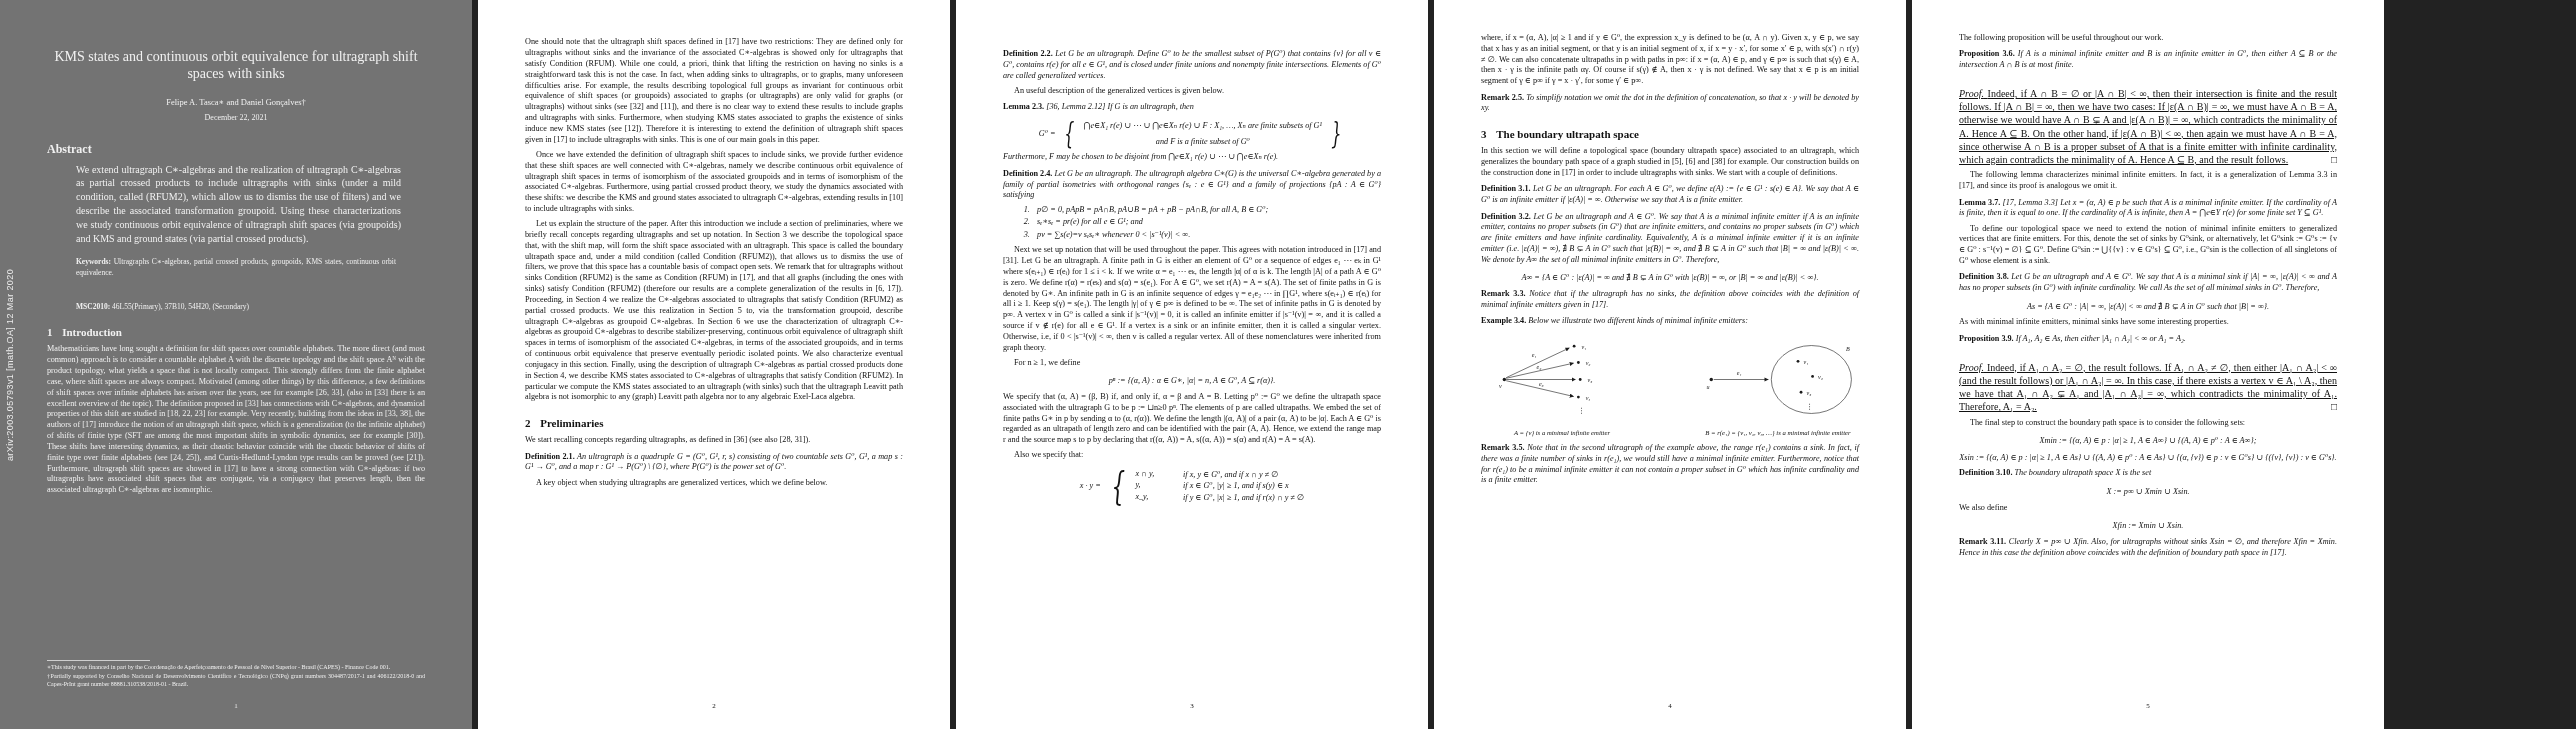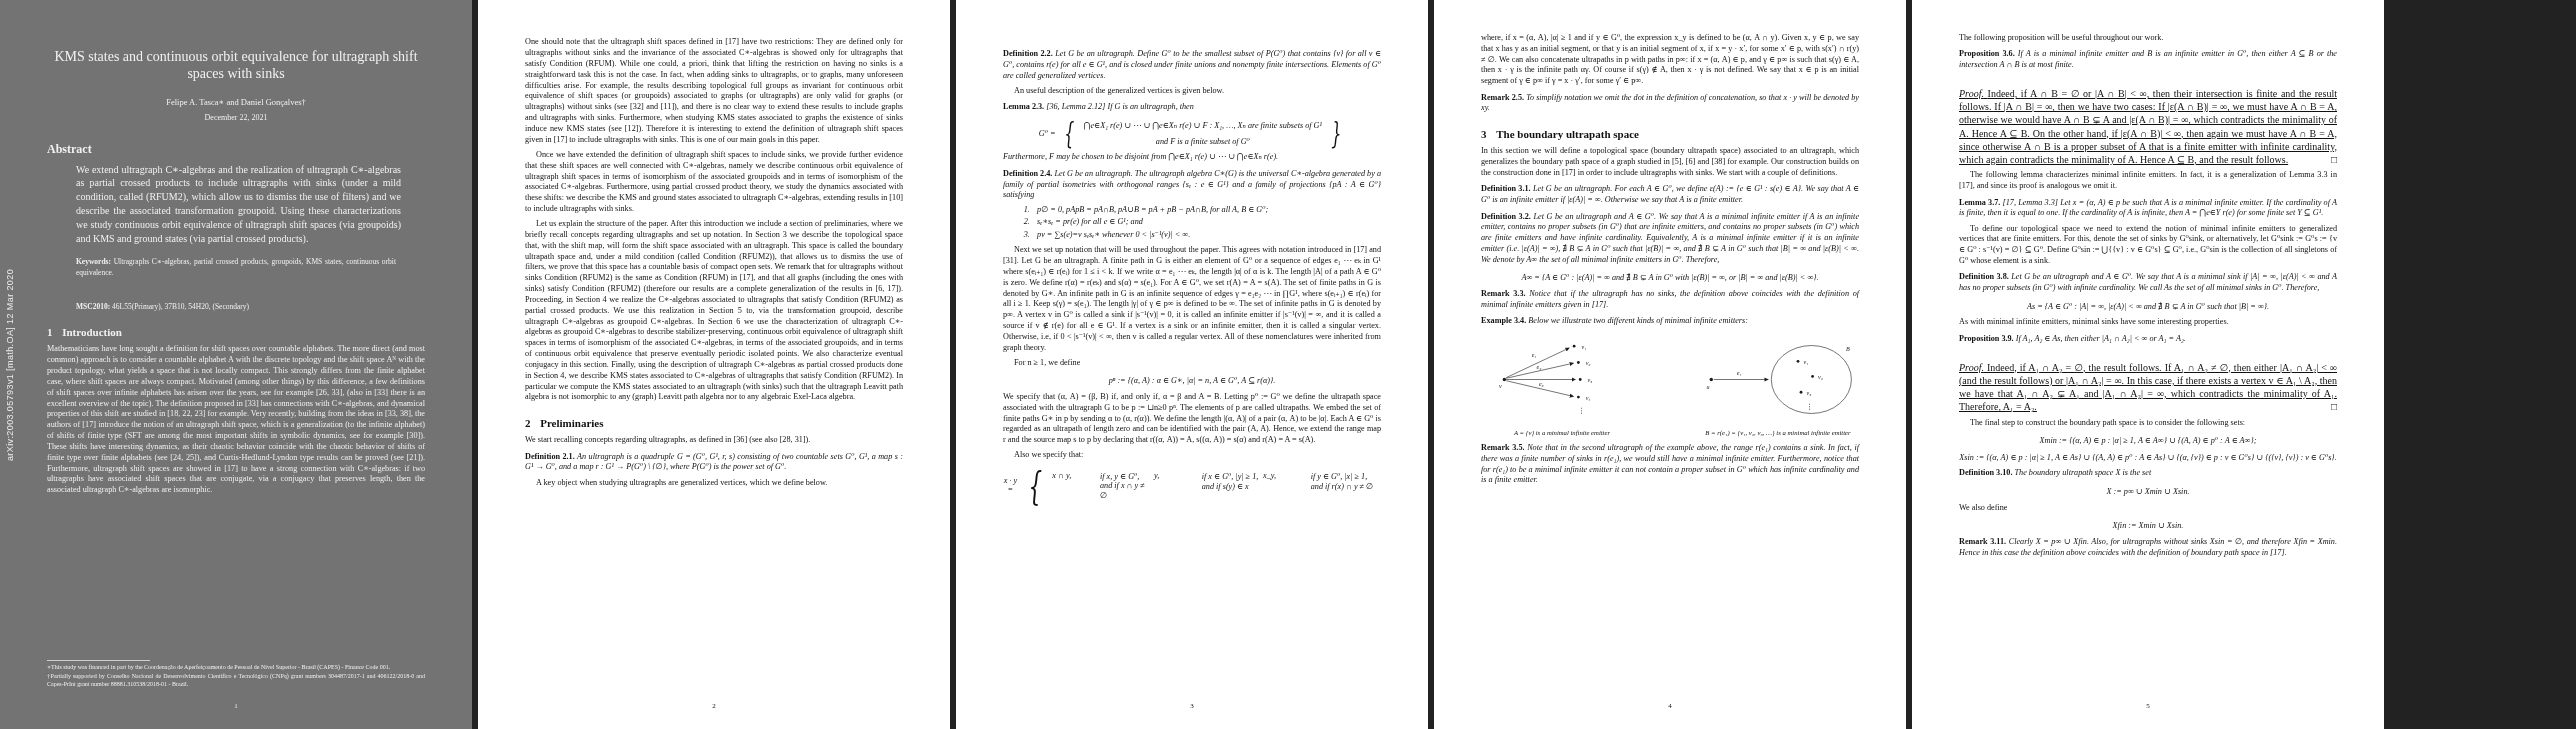--- a/index.html
+++ b/index.html
@@ -33,21 +33,21 @@
   .proof { margin-top:16px; font-size:10px; line-height:1.32; text-align:justify;text-decoration:underline; }
   .proof .plbl { font-style:italic; }
   .qed { float:right; }
 
   .display { margin:6.7px 0; text-align:center; font-size:8.2px; font-style:italic; }
   .eqrow { display:flex; justify-content:center; align-items:center; gap:4.9px; font-style:italic; }
   .stack { display:flex; flex-direction:column; gap:6px; text-align:center; }
   .bigbrace { display:inline-block; font-family:"DejaVu Serif",serif; font-weight:300; line-height:.9; transform:scaleX(.55); }
   .bigbrace.b2 { font-size:29px; }
   .bigbrace.b3 { font-size:39px; }
-  .cases-col { display:flex; gap:1.8px; text-align:left; }
+  .cases-col { display:flex; flex-direction:column; gap:1.8px; text-align:left; }
   .crow { display:flex; gap:9.7px; }
   .cval { min-width:38px; }
 
   .thmlist { margin:3.6px 0 2.4px 20.7px; font-size:8.2px; font-style:italic; line-height:1.32; }
   .li { display:flex; margin-top:1.8px; }
   .lin { width:13.4px; flex:none; }
 
   .footnotes { position:absolute; left:47px; right:47px; bottom:40px; }
   .fnrule { width:103px; border-top:0.6px solid #cfcfcf; margin-bottom:3.6px; }
   .fn { font-size:6px; line-height:1.3; text-align:justify; margin-top:1.2px; }

